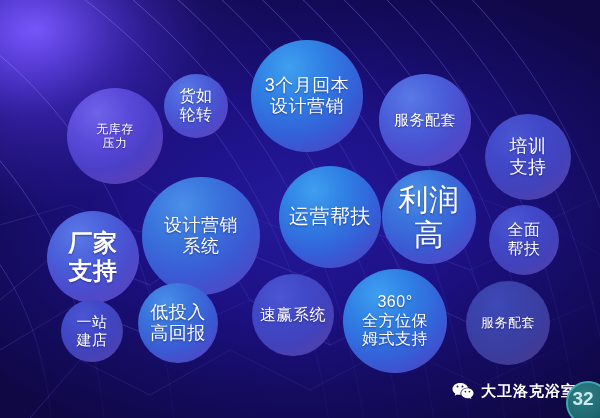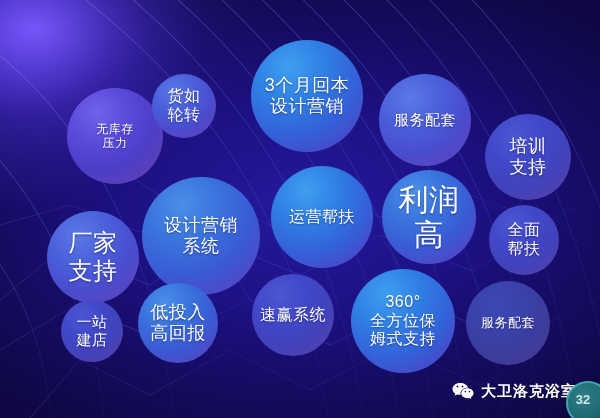--- a/index.html
+++ b/index.html
@@ -76,21 +76,21 @@
     height: 40px;
     border-radius: 50%;
     background: radial-gradient(circle at 38% 32%, #2f7f84 0%, #1f6b74 55%, #15535e 100%);
     border: 2px solid #3ea8ab;
     display: flex;
     align-items: center;
     justify-content: center;
   }
   #corner-badge .badge-text {
     color: #cfe9ec;
-    font-size: 13px;
+    font-size: 19px;
     font-weight: bold;
     transform: translate(-5px,-4px);
   }
 </style>
 </head>
 <body>
 
 <div id="stage">
 
   <div class="bg-lines">
@@ -142,65 +142,65 @@
         <path d="M 120,170 L 175,205 L 240,180"></path>
       </g>
     </svg>
   </div>
 
   <div id="bubble-layer">
       <div class="bubble g-violet" style="left: 67px; top: 88px; width: 96px; height: 96px; font-size: 12px;">
         <span class="lbl">无库存
 压力</span>
       </div>
-      <div class="bubble g-indigo" style="left: 152px; top: 74px; width: 64px; height: 64px; font-size: 16px; align-items: center;">
+      <div class="bubble g-indigo" style="left: 164px; top: 74px; width: 64px; height: 64px; font-size: 16px; align-items: center;">
         <span class="lbl">货如
 轮转</span>
       </div>
       <div class="bubble g-cyan" style="left: 251px; top: 40px; width: 112px; height: 112px; font-size: 18px;">
         <span class="lbl">3个月回本
 设计营销</span>
       </div>
       <div class="bubble g-indigo" style="left: 379px; top: 74px; width: 92px; height: 92px; font-size: 15px;">
         <span class="lbl">服务配套</span>
       </div>
       <div class="bubble g-deep" style="left: 485px; top: 114px; width: 86px; height: 86px; font-size: 18px;">
         <span class="lbl">培训
 支持</span>
       </div>
       <div class="bubble g-blue" style="left: 142px; top: 177px; width: 118px; height: 118px; font-size: 18px;">
         <span class="lbl">设计营销
 系统</span>
       </div>
-      <div class="bubble g-cyan" style="left: 271px; top: 166px; width: 102px; height: 102px; font-size: 16px;">
+      <div class="bubble g-cyan" style="left: 279px; top: 166px; width: 102px; height: 102px; font-size: 20px;">
         <span class="lbl">运营帮扶</span>
       </div>
       <div class="bubble g-blue" style="left: 382px; top: 170px; width: 94px; height: 94px; font-size: 30px;">
         <span class="lbl">利润高</span>
       </div>
       <div class="bubble g-deep" style="left: 489px; top: 205px; width: 70px; height: 70px; font-size: 16px;">
         <span class="lbl">全面
 帮扶</span>
       </div>
-      <div class="bubble g-indigo" style="left: 47px; top: 211px; width: 92px; height: 92px; font-size: 24px;">
+      <div class="bubble g-indigo" style="left: 47px; top: 211px; width: 92px; height: 92px; font-size: 24px; font-weight: bold;">
         <span class="lbl">厂家
 支持</span>
       </div>
       <div class="bubble g-deep" style="left: 61px; top: 300px; width: 62px; height: 62px; font-size: 15px;">
         <span class="lbl">一站
 建店</span>
       </div>
       <div class="bubble g-blue" style="left: 138px; top: 283px; width: 80px; height: 80px; font-size: 18px; text-align: right;">
         <span class="lbl">低投入
 高回报</span>
       </div>
       <div class="bubble g-deep" style="left: 252px; top: 274px; width: 82px; height: 82px; font-size: 16px;">
         <span class="lbl">速赢系统</span>
       </div>
-      <div class="bubble g-cyan" style="left: 351px; top: 269px; width: 104px; height: 104px; font-size: 16px;">
+      <div class="bubble g-cyan" style="left: 343px; top: 269px; width: 104px; height: 104px; font-size: 16px;">
         <span class="lbl">360°
 全方位保
 姆式支持</span>
       </div>
       <div class="bubble g-dim" style="left: 466px; top: 281px; width: 84px; height: 84px; font-size: 13px;">
         <span class="lbl">服务配套</span>
       </div>
     </div>
 
   <div id="watermark" style="left: 452px; top: 382px;">

